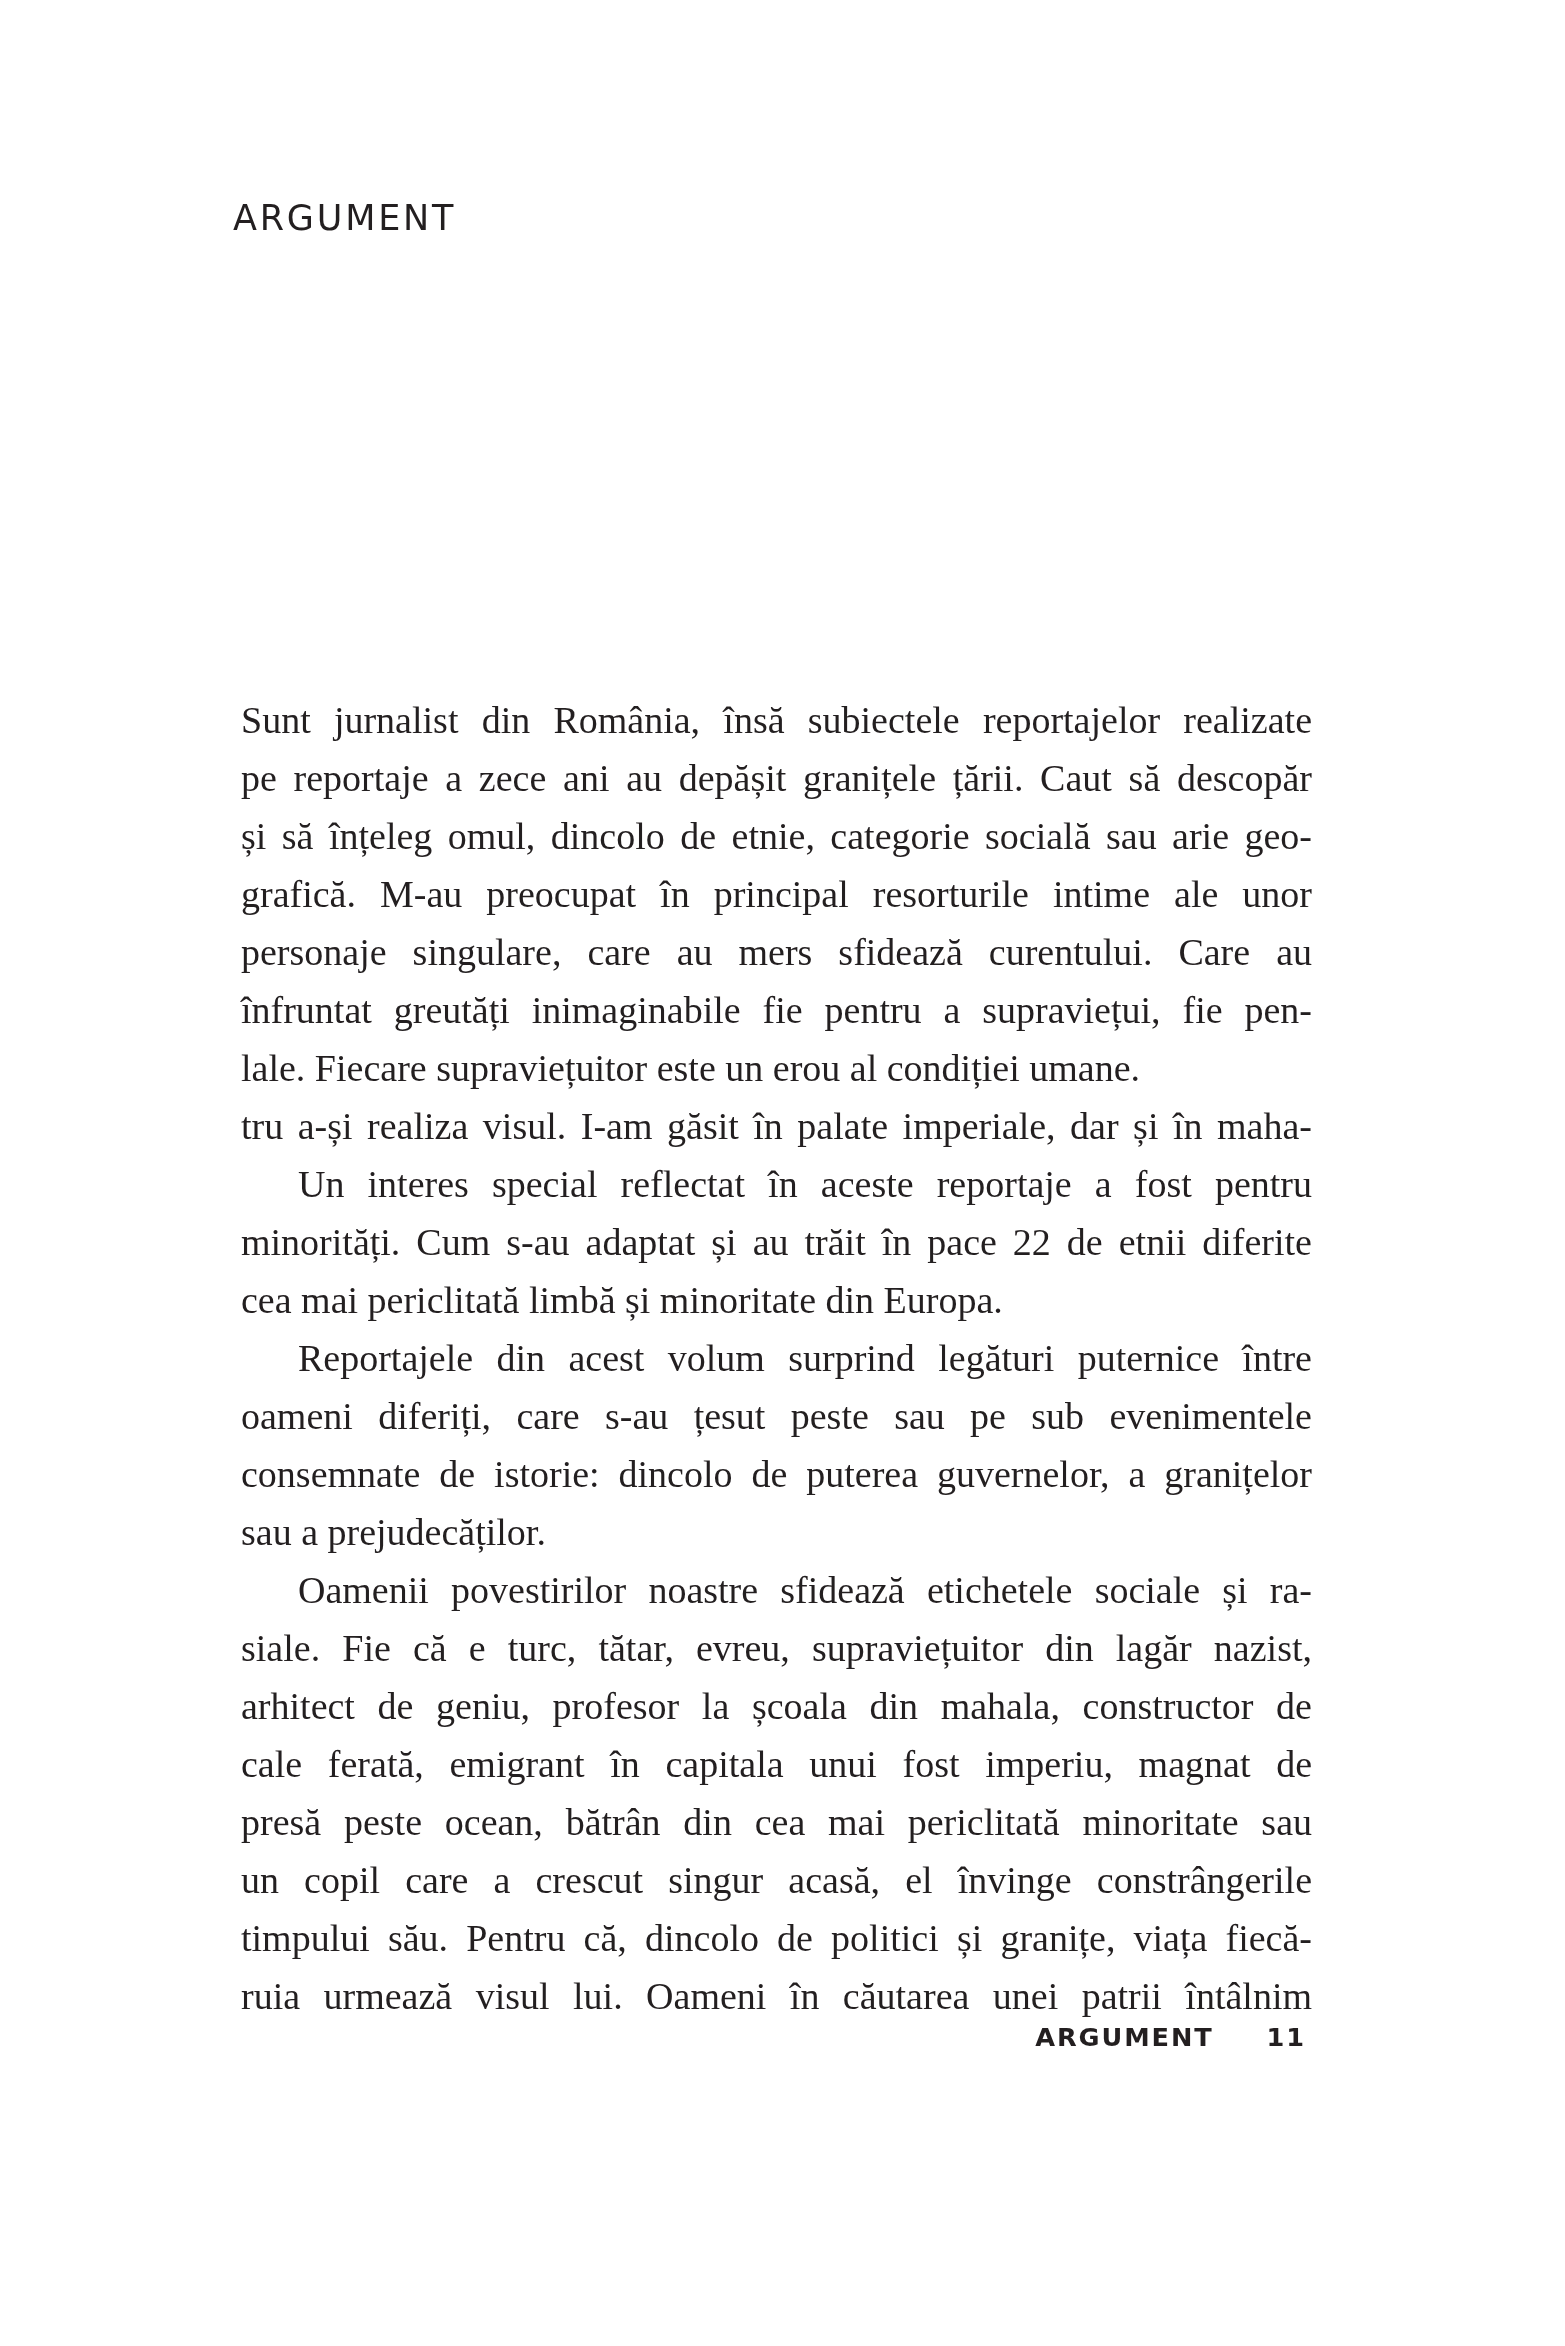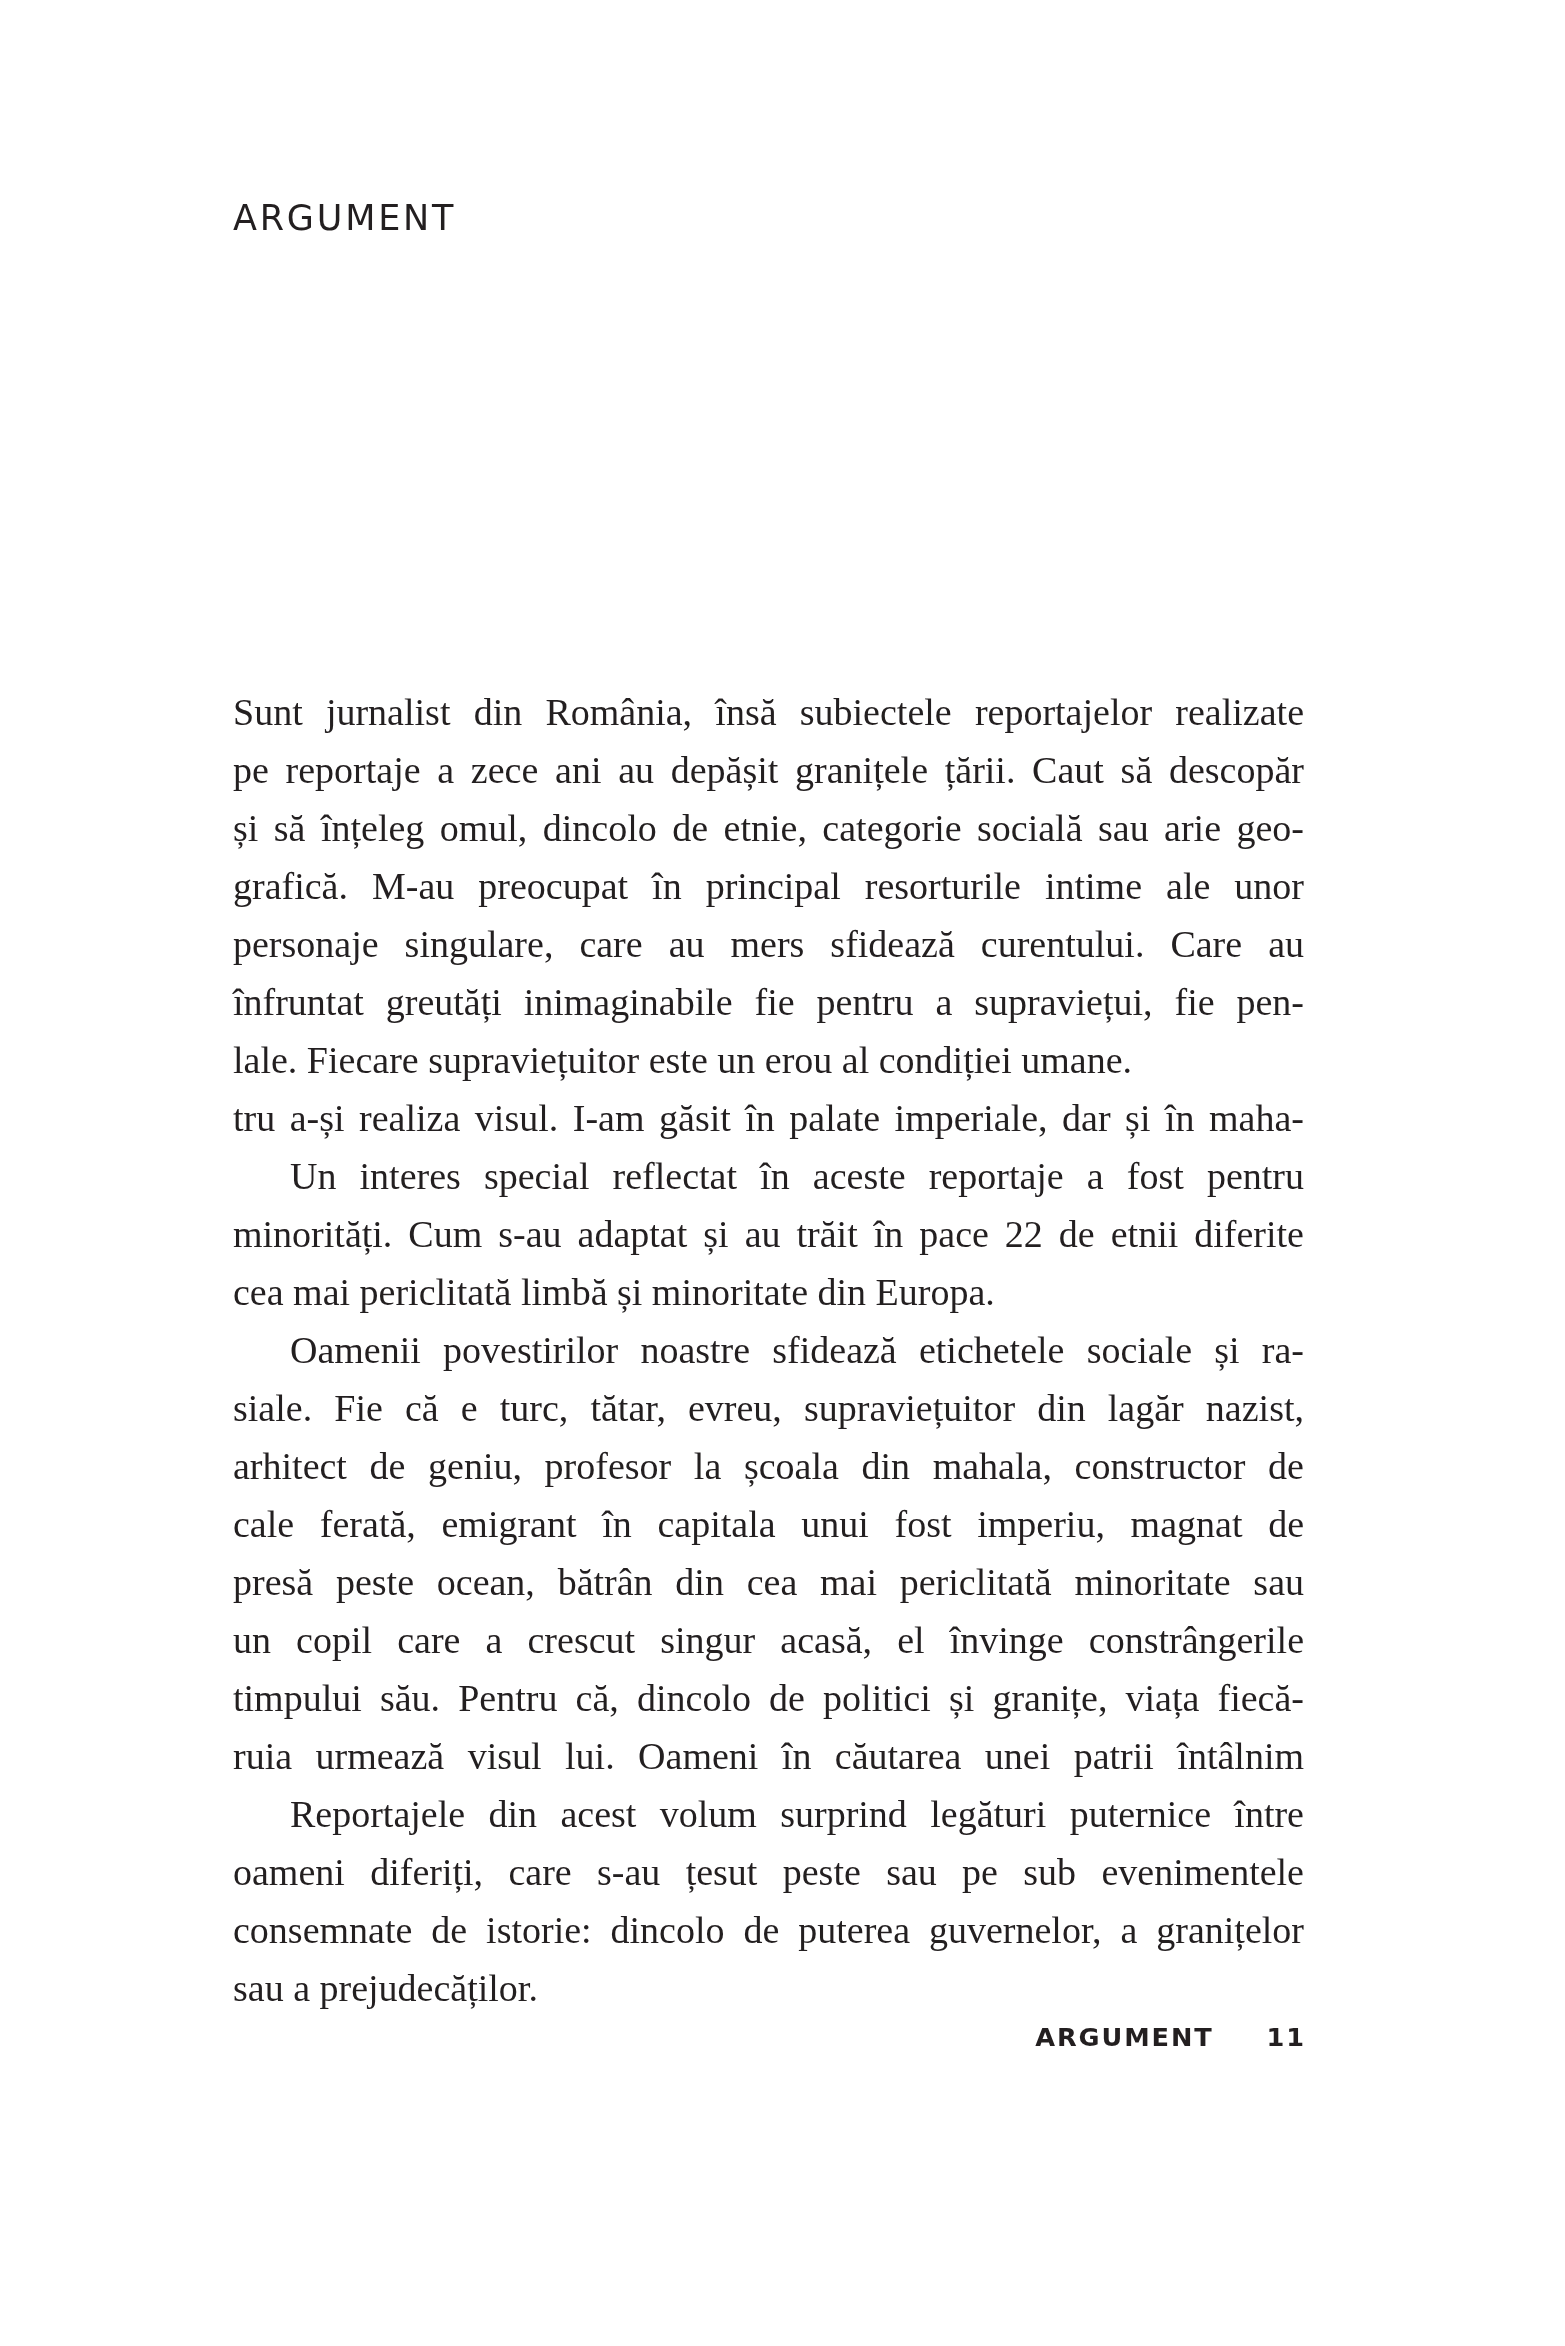--- a/index.html
+++ b/index.html
@@ -27,21 +27,21 @@
     }
     .body-text {
       position: absolute;
       left: 233px;
       top: 683px;
       width: 1071px;
       font-family: "Liberation Serif", serif;
       font-size: 38px;
       line-height: 58px;
       text-align: justify;
-      margin: 0;
+      margin: 8px;
     }
     .body-text p {
       margin: 0;
     }
     .line {
       display: block;
       text-align: justify;
       text-align-last: justify;
       white-space: nowrap;
     }
@@ -83,34 +83,34 @@
       <span class="line">înfruntat greutăți inimaginabile fie pentru a supraviețui, fie pen-</span>
       <span class="line last">lale. Fiecare supraviețuitor este un erou al condiției umane.</span>
       <span class="line">tru a-și realiza visul. I-am găsit în palate imperiale, dar și în maha-</span>
     </p>
     <p>
       <span class="line indent">Un interes special reflectat în aceste reportaje a fost pentru</span>
       <span class="line">minorități. Cum s-au adaptat și au trăit în pace 22 de etnii diferite</span>
       <span class="line last">cea mai periclitată limbă și minoritate din Europa.</span>
     </p>
     <p>
+      <span class="line indent">Reportajele din acest volum surprind legături puternice între</span>
+      <span class="line">oameni diferiți, care s-au țesut peste sau pe sub evenimentele</span>
+      <span class="line">consemnate de istorie: dincolo de puterea guvernelor, a granițelor</span>
+      <span class="line last">sau a prejudecăților.</span>
+    </p>
+    <p>
       <span class="line indent">Oamenii povestirilor noastre sfidează etichetele sociale și ra-</span>
       <span class="line">siale. Fie că e turc, tătar, evreu, supraviețuitor din lagăr nazist,</span>
       <span class="line">arhitect de geniu, profesor la școala din mahala, constructor de</span>
       <span class="line">cale ferată, emigrant în capitala unui fost imperiu, magnat de</span>
       <span class="line">presă peste ocean, bătrân din cea mai periclitată minoritate sau</span>
       <span class="line">un copil care a crescut singur acasă, el învinge constrângerile</span>
       <span class="line">timpului său. Pentru că, dincolo de politici și granițe, viața fiecă-</span>
       <span class="line">ruia urmează visul lui. Oameni în căutarea unei patrii întâlnim</span>
-    </p>
-    <p>
-      <span class="line indent">Reportajele din acest volum surprind legături puternice între</span>
-      <span class="line">oameni diferiți, care s-au țesut peste sau pe sub evenimentele</span>
-      <span class="line">consemnate de istorie: dincolo de puterea guvernelor, a granițelor</span>
-      <span class="line last">sau a prejudecăților.</span>
     </p>
   </div>
 
 <div class="footer">
   <span class="running-head">ARGUMENT</span>
   <span class="page-number">11</span>
 </div>
 
 
 </body></html>

